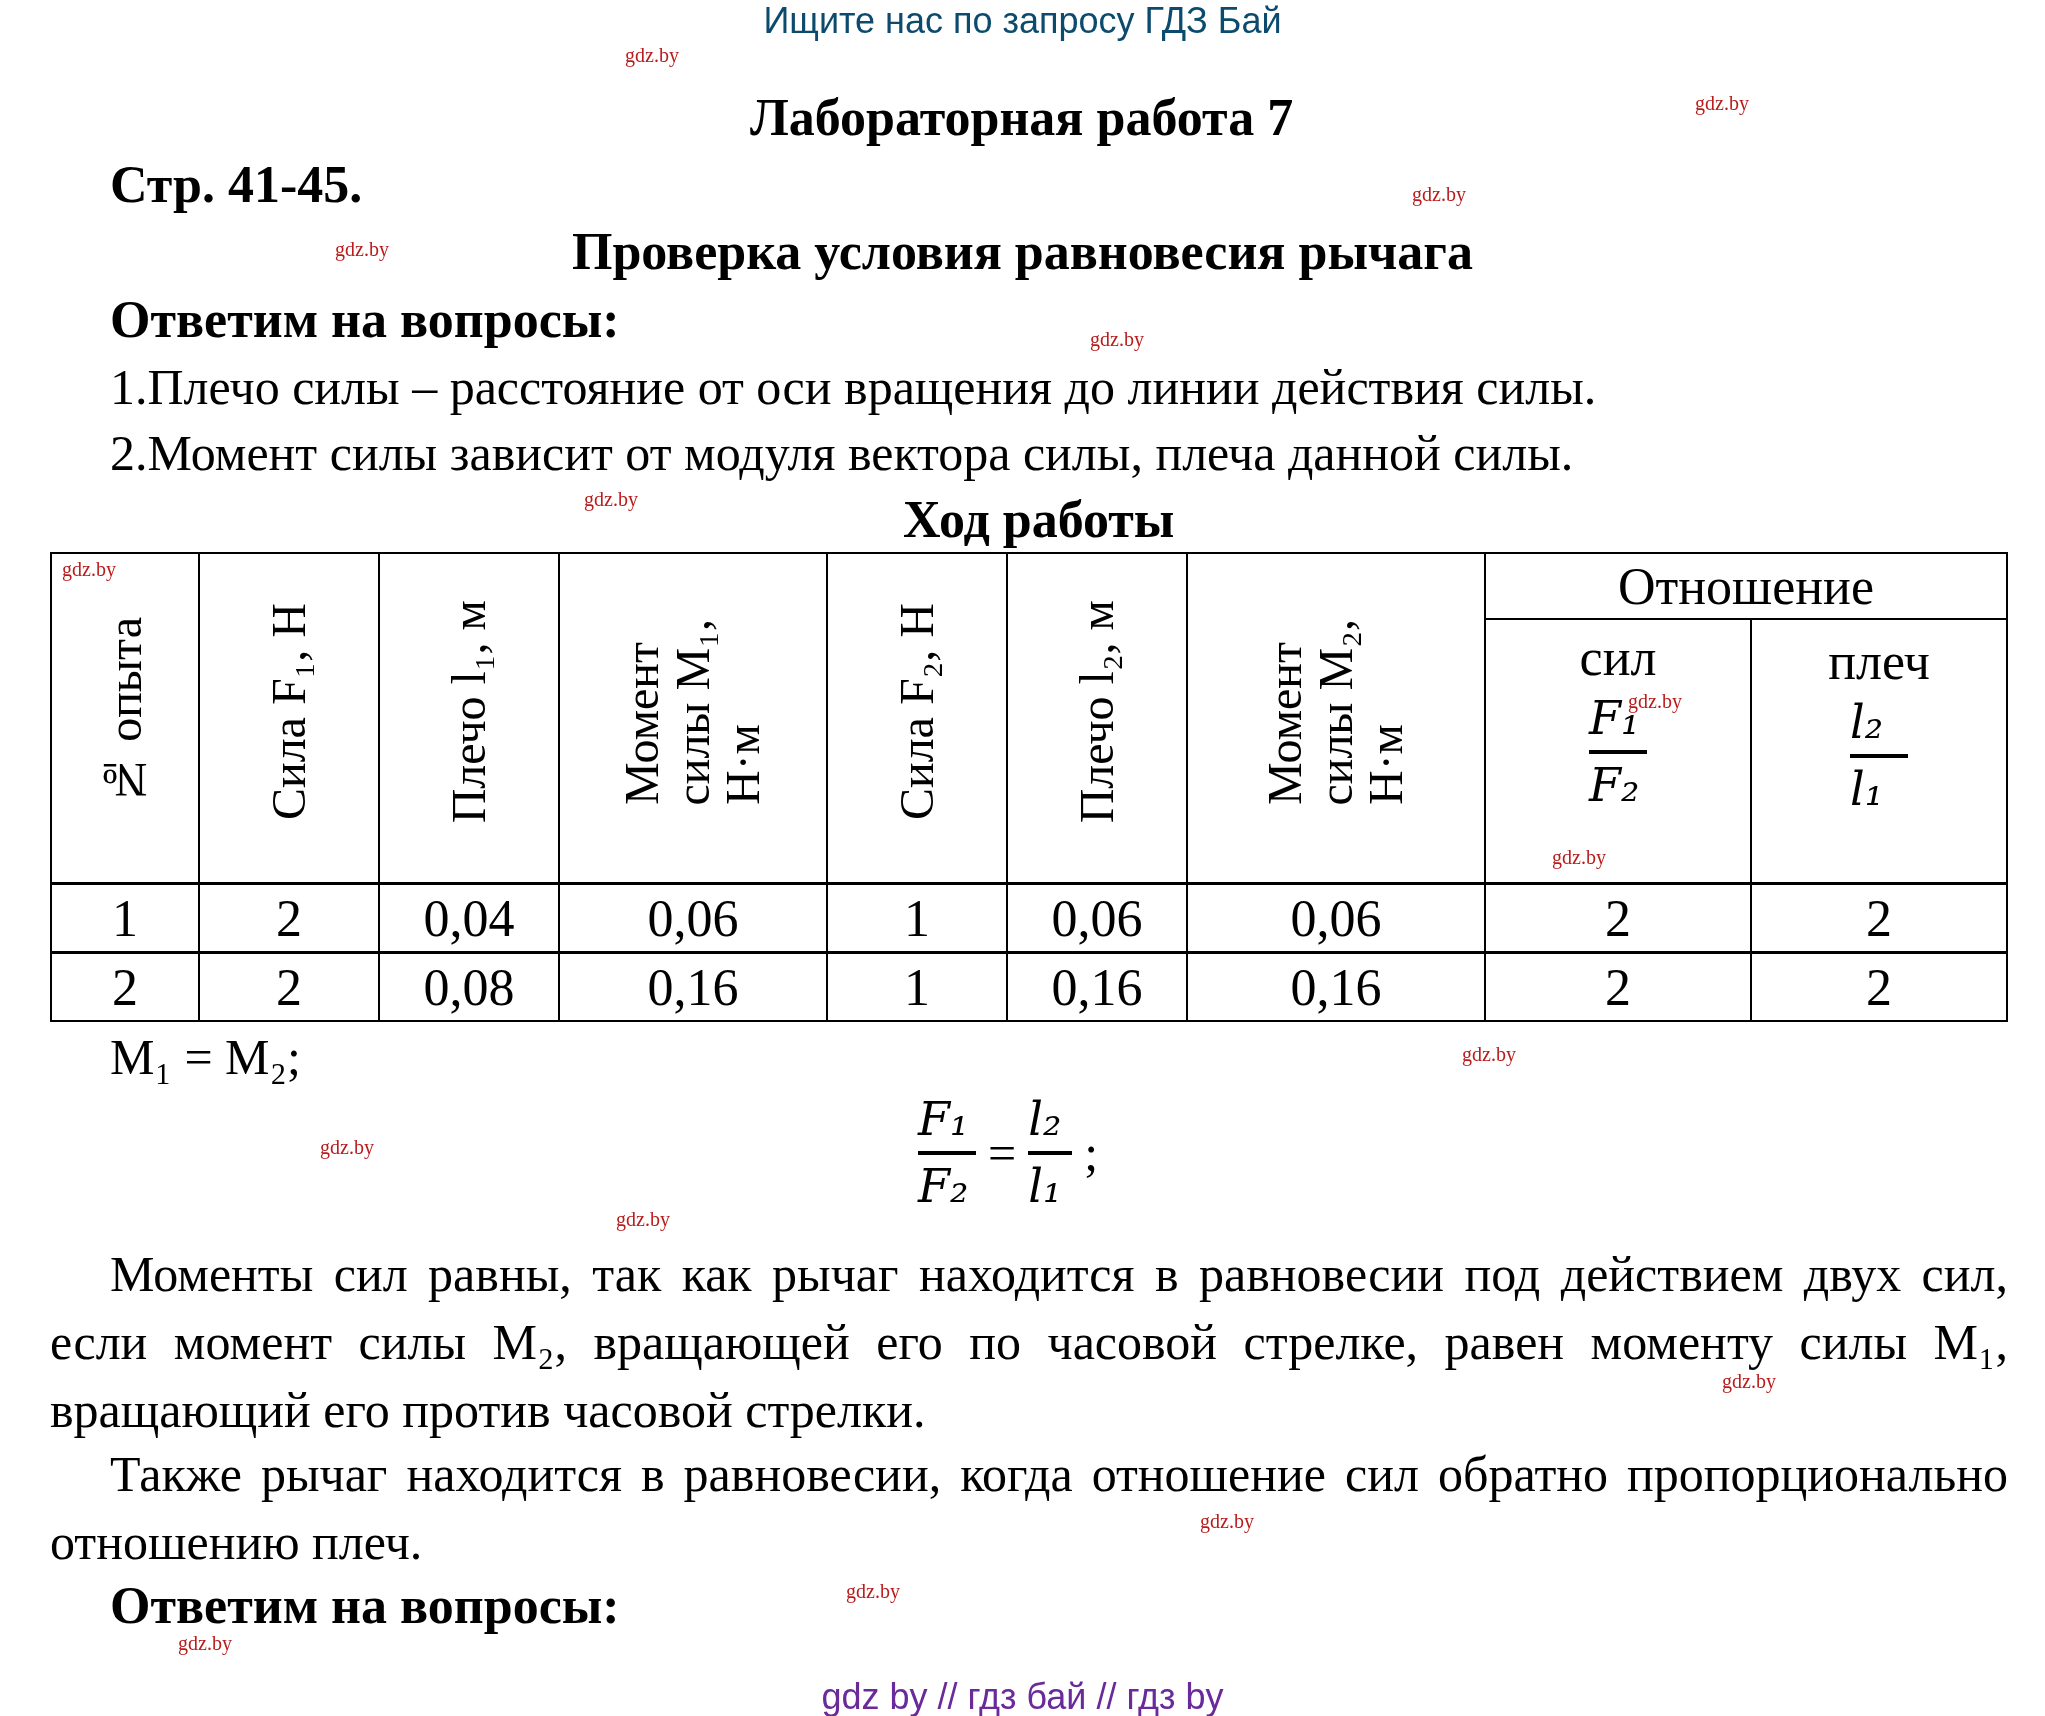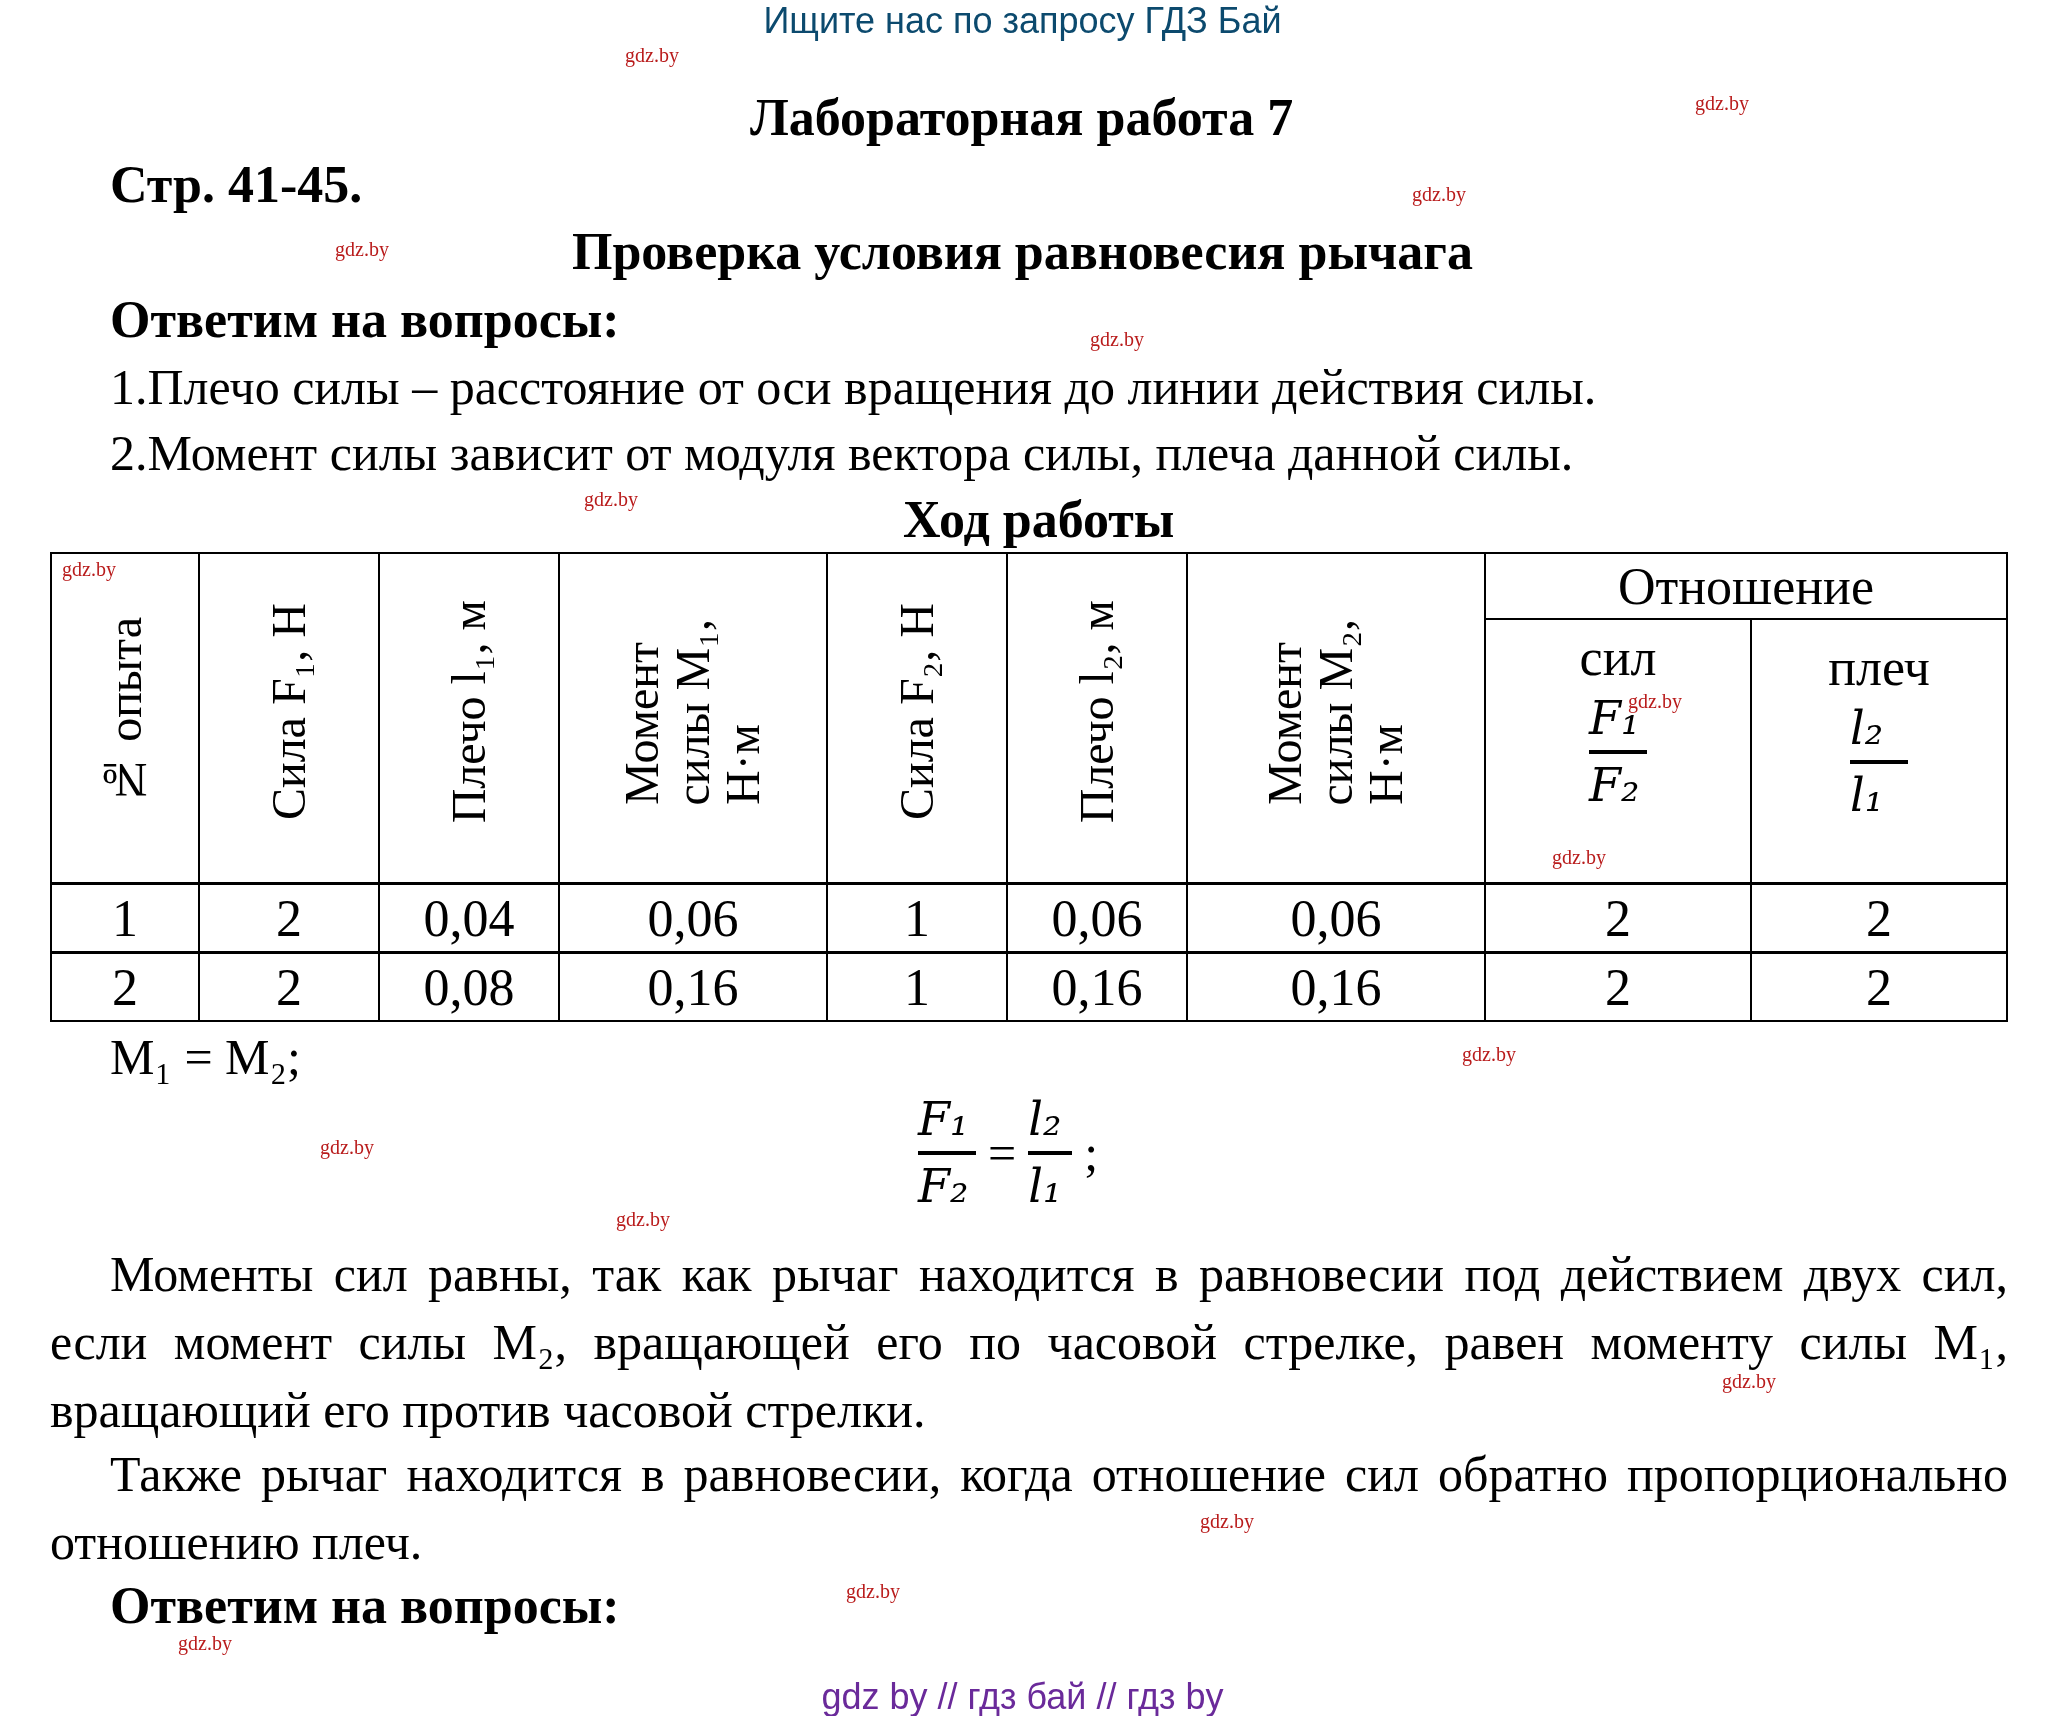--- a/index.html
+++ b/index.html
@@ -63,21 +63,21 @@
       <div style="margin-top:8px">сил</div>
       <div class="frac">
         <span>F₁</span>
             <span class="bar"></span>
             <span>F₂</span>
       </div>
       <span class="wm" style="left:142px;top:70px">gdz.by</span>
       <span class="wm" style="left:66px;top:226px">gdz.by</span>
     </td>
     <td style="vertical-align:top">
-      <div style="margin-top:18px">плеч</div>
+      <div style="margin-top:12px">плеч</div>
       <div class="frac">
         <span>l₂</span>
             <span class="bar"></span>
             <span>l₁</span>
       </div>
     </td>
   </tr>
   <tr class="data">
     <td>1</td>
     <td>2</td>

